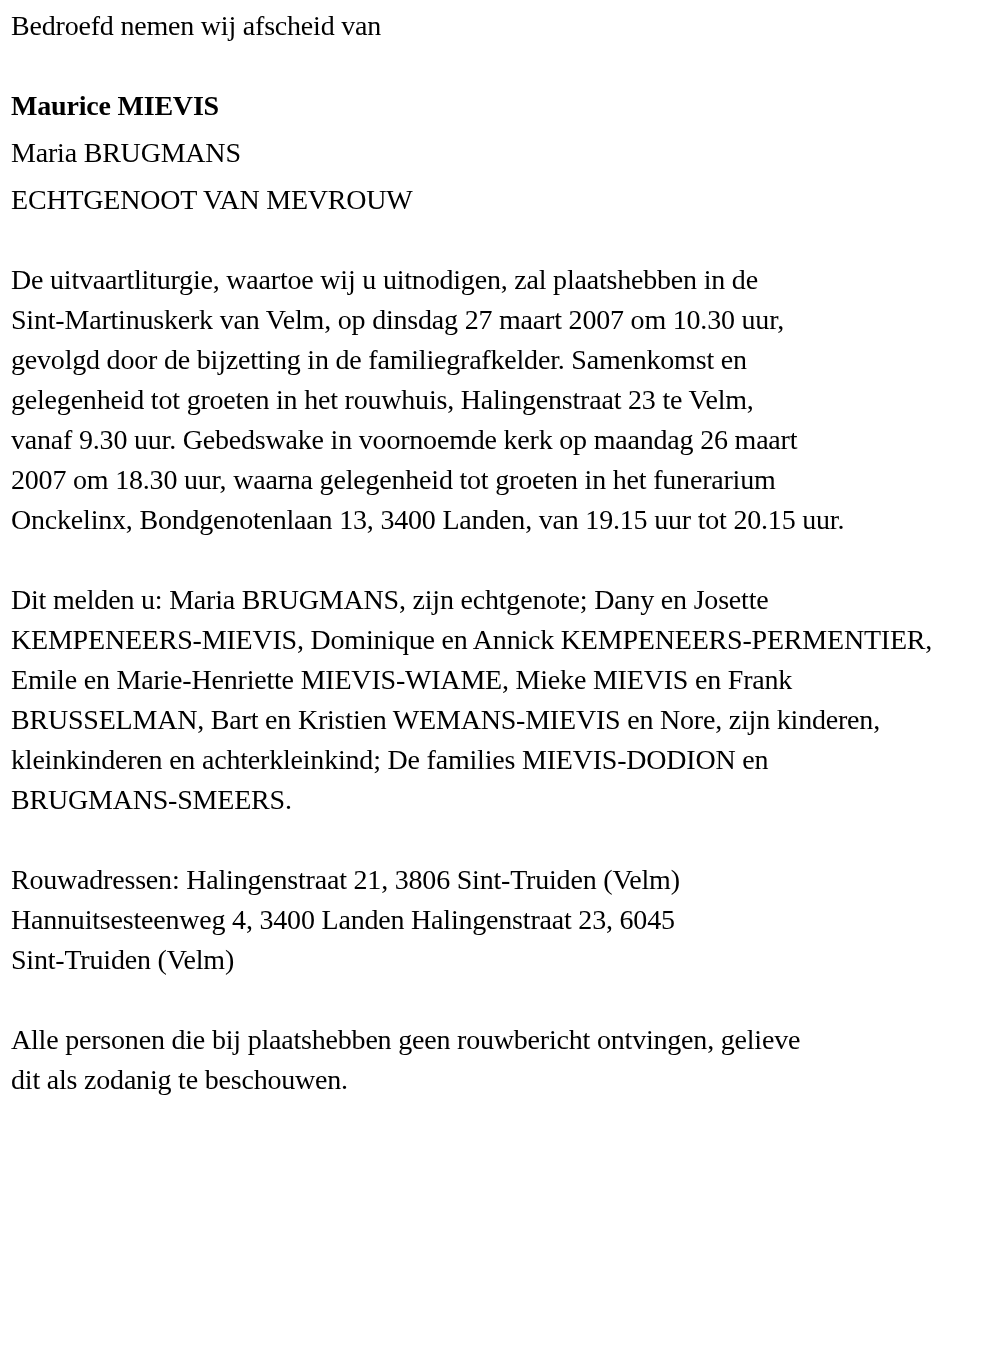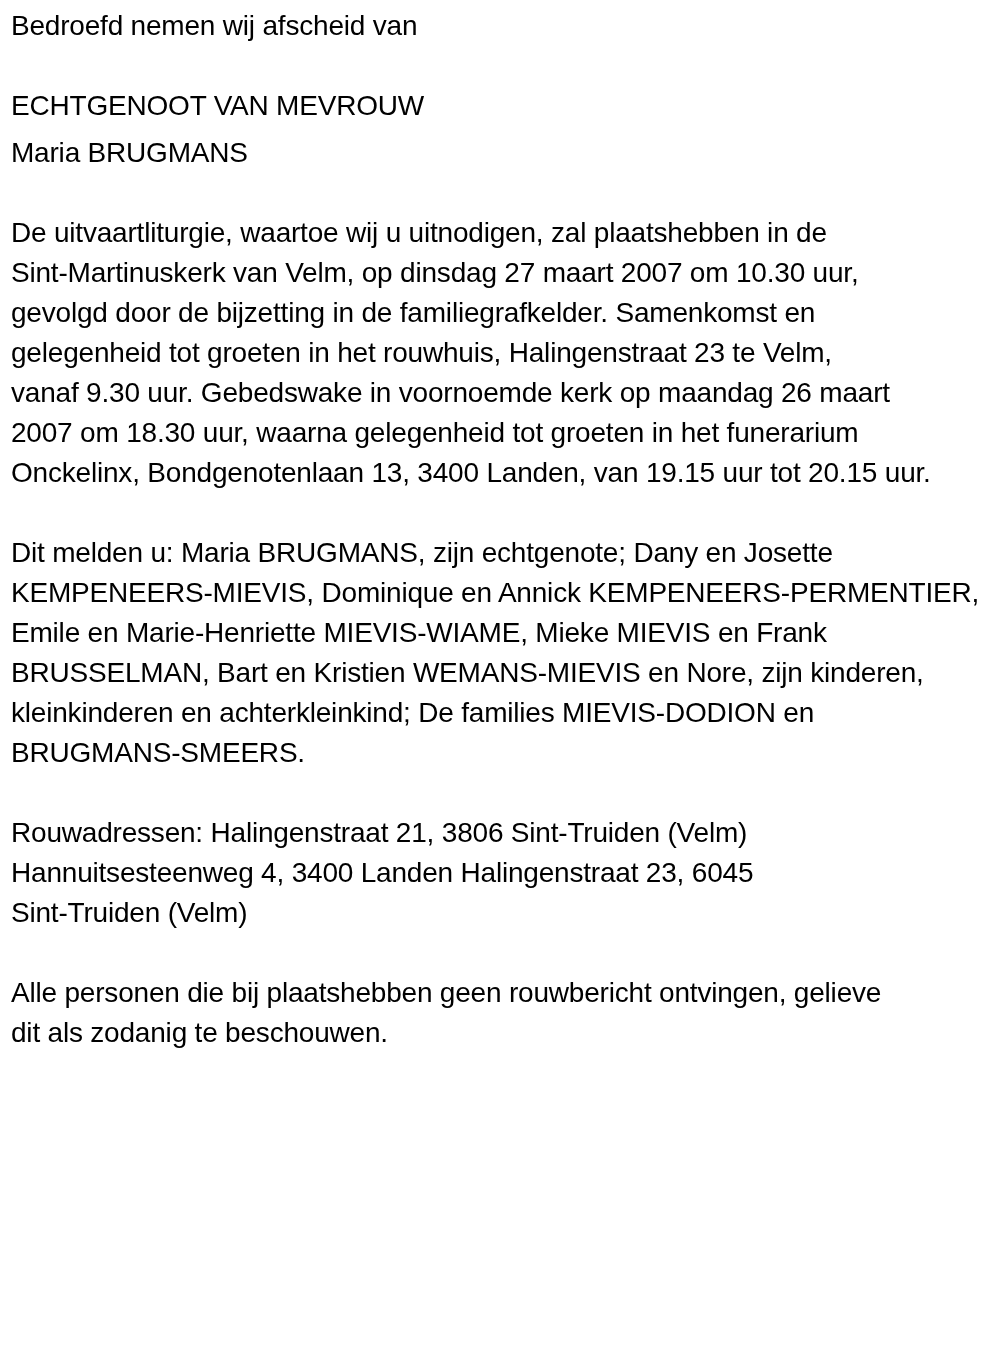--- a/index.html
+++ b/index.html
@@ -6,21 +6,21 @@
     margin: 0;
     padding: 0;
     background: #ffffff;
   }
   .notice {
     box-sizing: border-box;
     width: 1000px;
     min-height: 1366px;
     padding: 6px 10px 0 11px;
     color: #000000;
-    font-family: Liberation Sans, sans-serif;
+    font-family: Liberation Serif, serif;
     font-size: 28px;
     line-height: 40px;
     letter-spacing: -0.2px;
   }
   .notice p {
     margin: 0 0 40px 0;
     white-space: pre-line;
   }
   .deceased {
     margin: 0 0 40px 0;
@@ -36,22 +36,23 @@
   }
 </style>
 </head>
 <body>
 
 <article class="notice">
 
   <p>Bedroefd nemen wij afscheid van</p>
 
   <div class="deceased">
+    <div class="line name">Maurice MIEVIS</div>
+    <div class="line">Maria BRUGMANS</div>
     <div class="line">ECHTGENOOT VAN MEVROUW</div>
-    <div class="line">Maria BRUGMANS</div>
   </div>
 
 
 
   <p>De uitvaartliturgie, waartoe wij u uitnodigen, zal plaatshebben in de
 Sint-Martinuskerk van Velm, op dinsdag 27 maart 2007 om 10.30 uur,
 gevolgd door de bijzetting in de familiegrafkelder. Samenkomst en
 gelegenheid tot groeten in het rouwhuis, Halingenstraat 23 te Velm,
 vanaf 9.30 uur. Gebedswake in voornoemde kerk op maandag 26 maart
 2007 om 18.30 uur, waarna gelegenheid tot groeten in het funerarium

